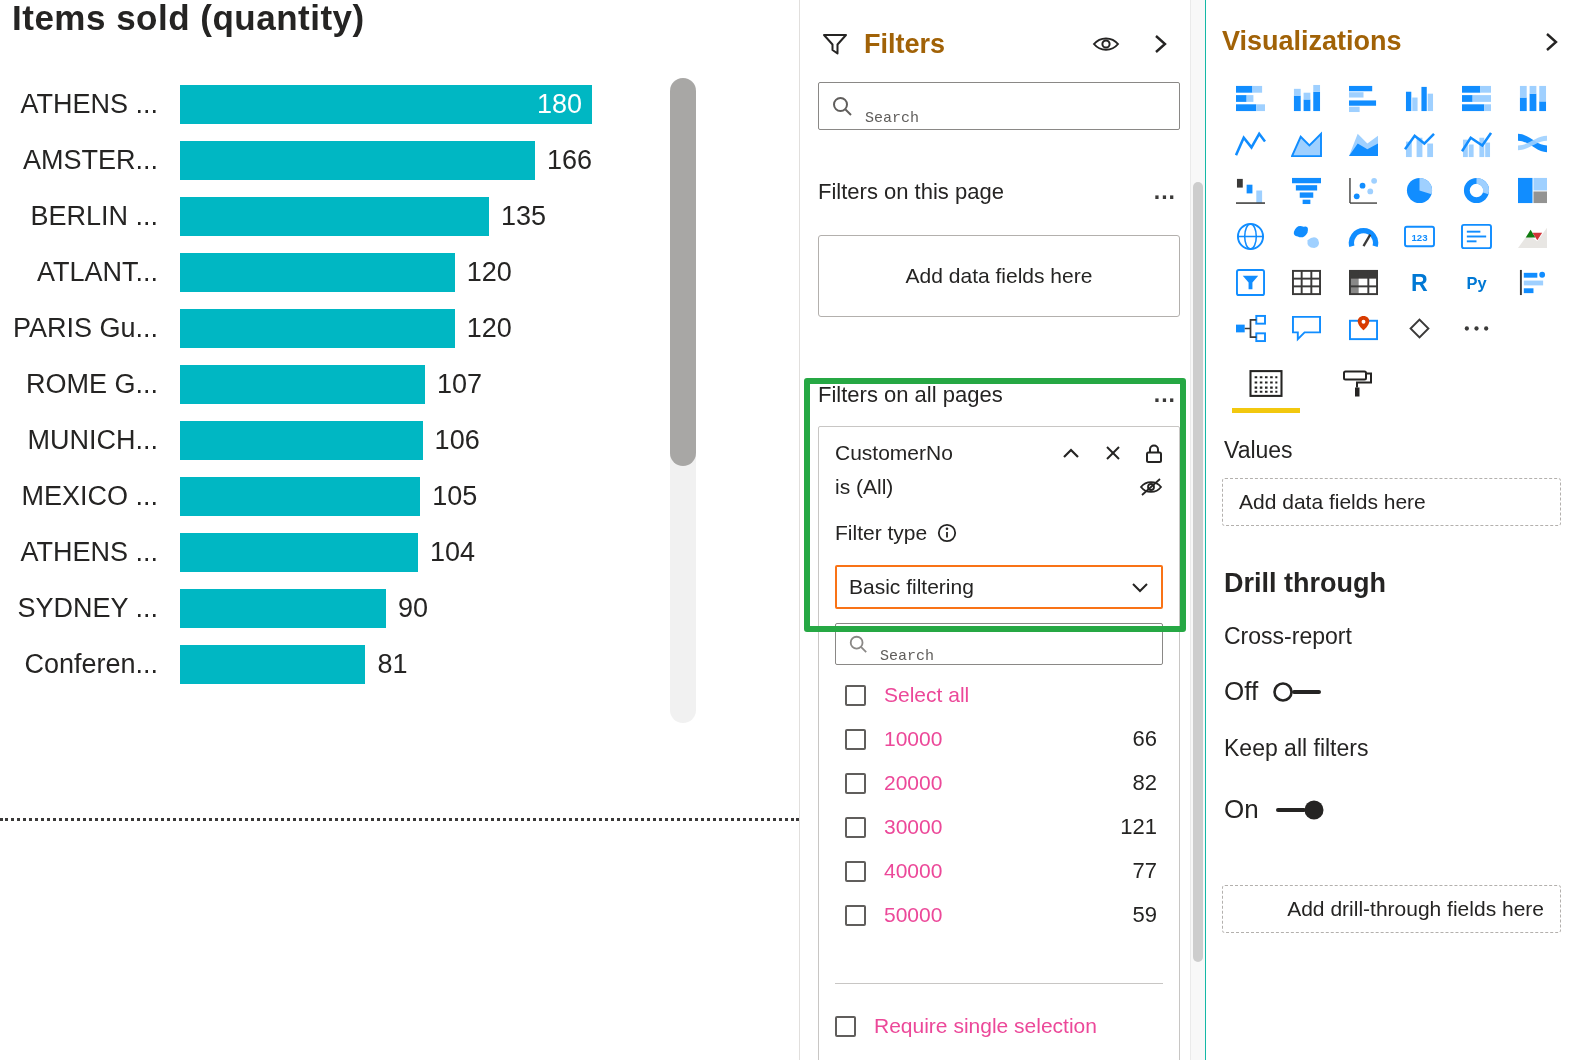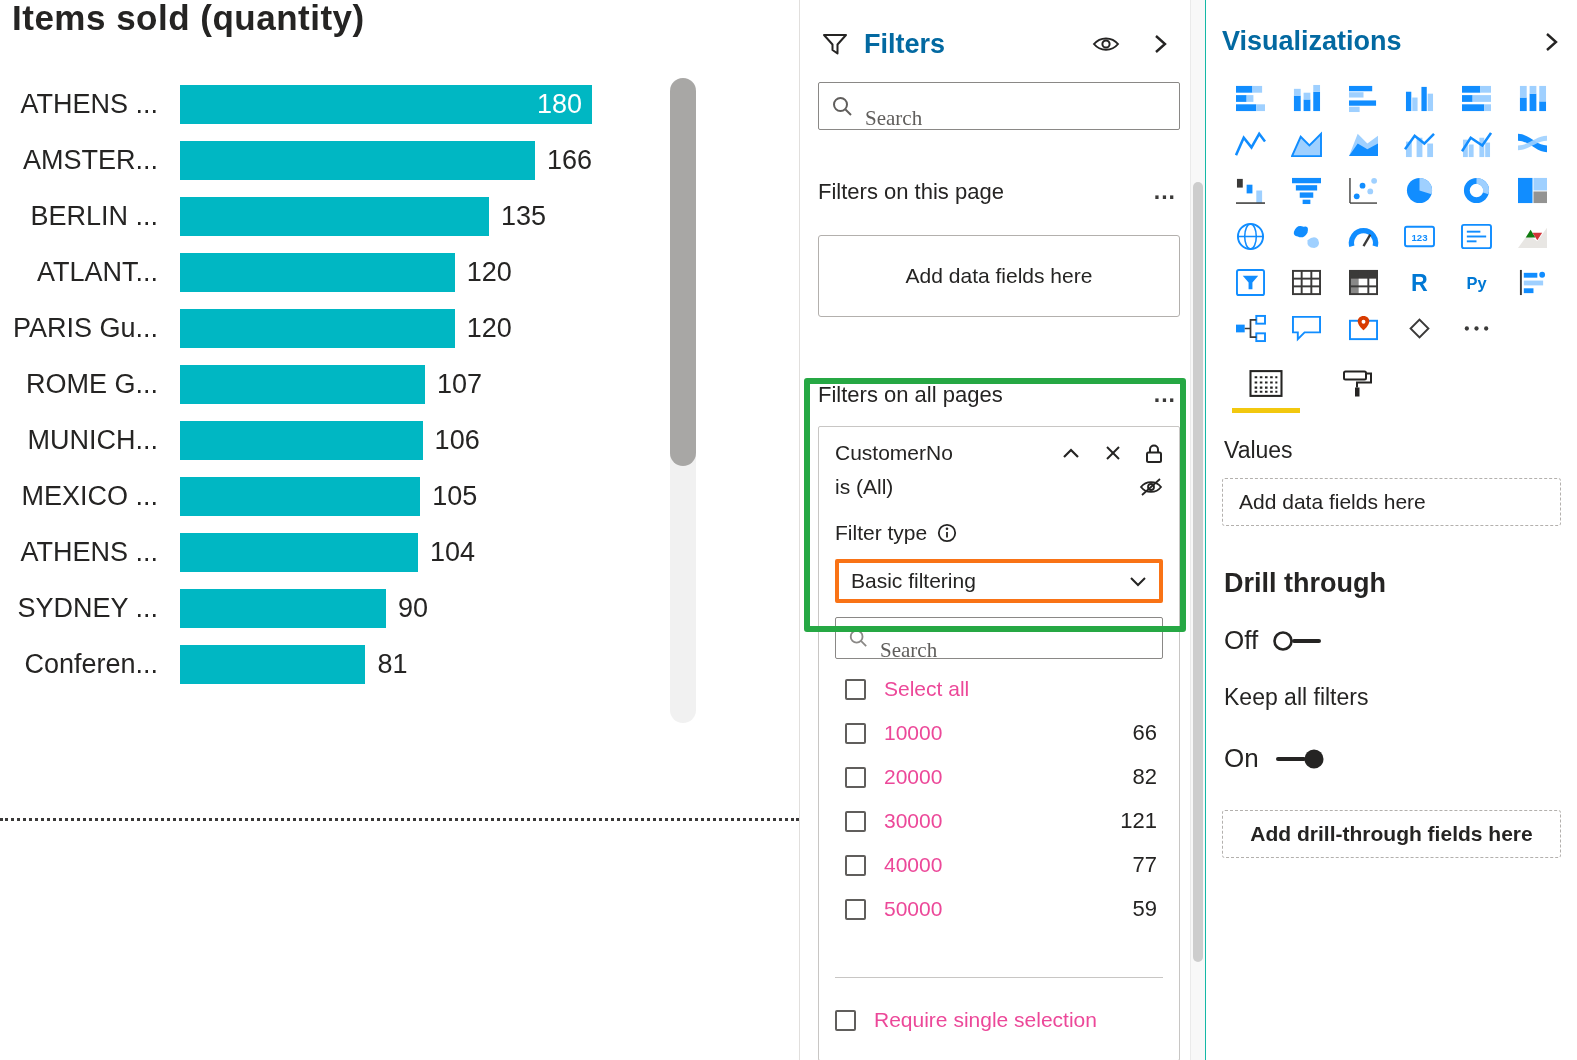--- a/index.html
+++ b/index.html
@@ -20,39 +20,39 @@
   .bar { height: 39px; background: var(--bar, #00B7C3); position: relative; }
   .bar-value { font-size: 27px; color: #252423; margin-left: 12px; white-space: nowrap; }
   .bar-value.inside { position: absolute; right: 10px; top: 50%; transform: translateY(-50%); color: #ffffff; margin-left: 0; }
   .chart-scrollbar { position: absolute; left: 670px; top: 78px; width: 26px; height: 645px; background: #f1f1f1; border-radius: 14px; }
   .chart-scrollbar-thumb { position: absolute; top: 0; left: 0; right: 0; height: 388px; background: #a8a7a5; border-radius: 14px; }
   .page-divider { position: absolute; left: 0; right: 0; top: 818px; border-top: 3px dotted #3b3a39; }
 
   
   .filters-pane { position: relative; width: 390px; flex: 0 0 390px; background: #fff; overflow: hidden; }
   .filters-header { display: flex; align-items: center; padding: 22px 20px 0 20px; height: 66px; }
-  .pane-title { font-size: 27px; font-weight: 700; color: #0369a1; }
+  .pane-title { font-size: 27px; font-weight: 700; color: #a16207; }
   .filters-header .pane-title { margin-left: 14px; margin-right: auto; }
   .filters-header .icon.eye { margin-right: 30px; }
   .search-box { margin: 16px 10px 0 18px; height: 48px; border: 1px solid #8a8886; border-radius: 2px; display: flex; align-items: center; padding: 0 12px; background: #fff; }
-  .search-box input { border: none; outline: none; flex: 1; font-size: 21px; font-family: Liberation Serif, serif; color: #252423; margin-left: 12px; background: transparent; margin-top: 25px; }
+  .search-box input { border: none; outline: none; flex: 1; font-size: 15px; font-family: Liberation Mono, monospace; color: #252423; margin-left: 12px; background: transparent; margin-top: 25px; }
   .search-box input::placeholder { color: #605e5c; opacity: 1; }
   .pane-section-header { display: flex; align-items: center; margin: 48px 14px 0 18px; font-size: 22px; color: #252423; }
   .pane-section-header.all-pages { margin-top: 64px; }
   .more-dots { margin-left: auto; color: #3b3a39; font-size: 23px; font-weight: 700; letter-spacing: 1px; cursor: pointer; }
   .drop-zone { margin: 30px 10px 0 18px; border: 1px solid #b3b0ad; border-radius: 3px; height: 82px; display: flex; align-items: center; justify-content: center; font-size: 21px; color: #252423; }
   .filter-card { margin: 18px 10px 0 18px; border: 1px solid #c8c6c4; border-radius: 2px; background: #fff; padding: 14px 16px 18px 16px; }
   .card-header { display: flex; align-items: center; }
   .card-field { font-size: 21px; color: #252423; margin-right: auto; }
   .card-header .icon { margin-left: 24px; cursor: pointer; }
   .card-condition { display: flex; align-items: center; margin-top: 10px; font-size: 21px; color: #252423; }
   .card-condition .icon { margin-left: auto; cursor: pointer; }
   .filter-type-row { display: flex; align-items: center; margin-top: 22px; font-size: 21px; color: #252423; }
   .filter-type-row .icon { margin-left: 10px; }
-  .dropdown { margin-top: 14px; height: 44px; border: 4px solid #f97316; border-radius: 2px; display: flex; align-items: center; padding: 0 12px; font-size: 21px; color: #252423; cursor: pointer; }
+  .dropdown { margin-top: 20px; height: 44px; border: 2px solid #f97316; border-radius: 2px; display: flex; align-items: center; padding: 0 12px; font-size: 21px; color: #252423; cursor: pointer; }
   .dropdown .icon { margin-left: auto; }
   .card-search { margin: 14px 0 0 0; height: 42px; }
   .option-list { margin-top: 8px; }
   .option-row { display: flex; align-items: center; height: 44px; padding-left: 10px; cursor: pointer; }
   .option-row.single { padding-left: 0; margin-top: 20px; }
   .checkbox { width: 21px; height: 21px; flex: 0 0 21px; border: 2px solid #605e5c; border-radius: 2px; background: #fff; }
   .option-label { font-size: 21px; color: #ec4899; margin-left: 18px; white-space: nowrap; }
   .option-count { margin-left: auto; font-size: 22px; color: #252423; padding-right: 6px; }
   .card-divider { border-top: 1px solid #c8c6c4; margin-top: 46px; }
   .highlight-box { position: absolute; left: 4px; right: 4px; top: 378px; height: 254px; border: 6px solid var(--highlight, #26A844); border-radius: 3px; pointer-events: none; z-index: 20; }
@@ -65,21 +65,21 @@
   .viz-pane { flex: 1; position: relative; background: #fff; border-left: 1px solid #14b8a6; padding: 0 16px; overflow: hidden; }
   .viz-header { display: flex; align-items: center; padding-top: 26px; }
   .viz-header .icon { margin-left: auto; cursor: pointer; }
   .viz-grid { margin-top: 26px; display: grid; grid-template-columns: repeat(6, 1fr); row-gap: 15px; justify-items: center; }
   .viz-icon { width: 36px; height: 31px; display: flex; align-items: center; justify-content: center; cursor: pointer; }
   .viz-tabs { display: flex; gap: 24px; margin-top: 24px; padding-left: 10px; }
   .viz-tab { width: 68px; display: flex; justify-content: center; padding-bottom: 9px; border-bottom: 5px solid transparent; cursor: pointer; }
   .viz-tab.active { border-bottom-color: var(--tab-underline, #F2C80F); }
   .viz-label { margin-top: 24px; font-size: 23px; color: #252423; padding-left: 2px; }
   .viz-drop-zone { margin-top: 14px; height: 48px; border: 1px dashed #b3b0ad; border-radius: 3px; display: flex; align-items: center; padding: 0 16px; font-size: 21px; color: #252423; }
-  .viz-drop-zone.centered { justify-content: center; margin-top: 36px; font-weight: bold; }
+  .viz-drop-zone.centered { justify-content: flex-end; margin-top: 60px; }
   .viz-subheader { margin-top: 42px; font-size: 27px; font-weight: 700; color: #252423; padding-left: 2px; }
   .toggle-row { display: flex; align-items: center; gap: 14px; margin-top: 26px; font-size: 26px; color: #252423; padding-left: 2px; cursor: pointer; }
   .toggle-row.second { margin-top: 32px; }
   .viz-label.keep { margin-top: 28px; }
 </style>
 </head>
 <body>
 
 <section class="chart-section">
   <h1 class="chart-title">Items sold (quantity)</h1>
@@ -608,20 +608,21 @@
       </span>
     </div>
   </div>
 
   <div class="viz-label">Values</div>
   <div class="viz-drop-zone">
     <span>Add data fields here</span>
   </div>
 
   <h2 class="viz-subheader">Drill through</h2>
+  <div class="viz-label">Cross-report</div>
   <div class="toggle-row">
     <span>Off</span>
     <span class="icon">
       <svg width="52" height="26" viewBox="0 0 52 26">
           <circle cx="11" cy="13" r="8.5" fill="#fff" stroke="#252423" stroke-width="2.6"></circle>
           <line x1="22" y1="13" x2="47" y2="13" stroke="#252423" stroke-width="4" stroke-linecap="round"></line>
         </svg>
     </span>
   </div>
 

